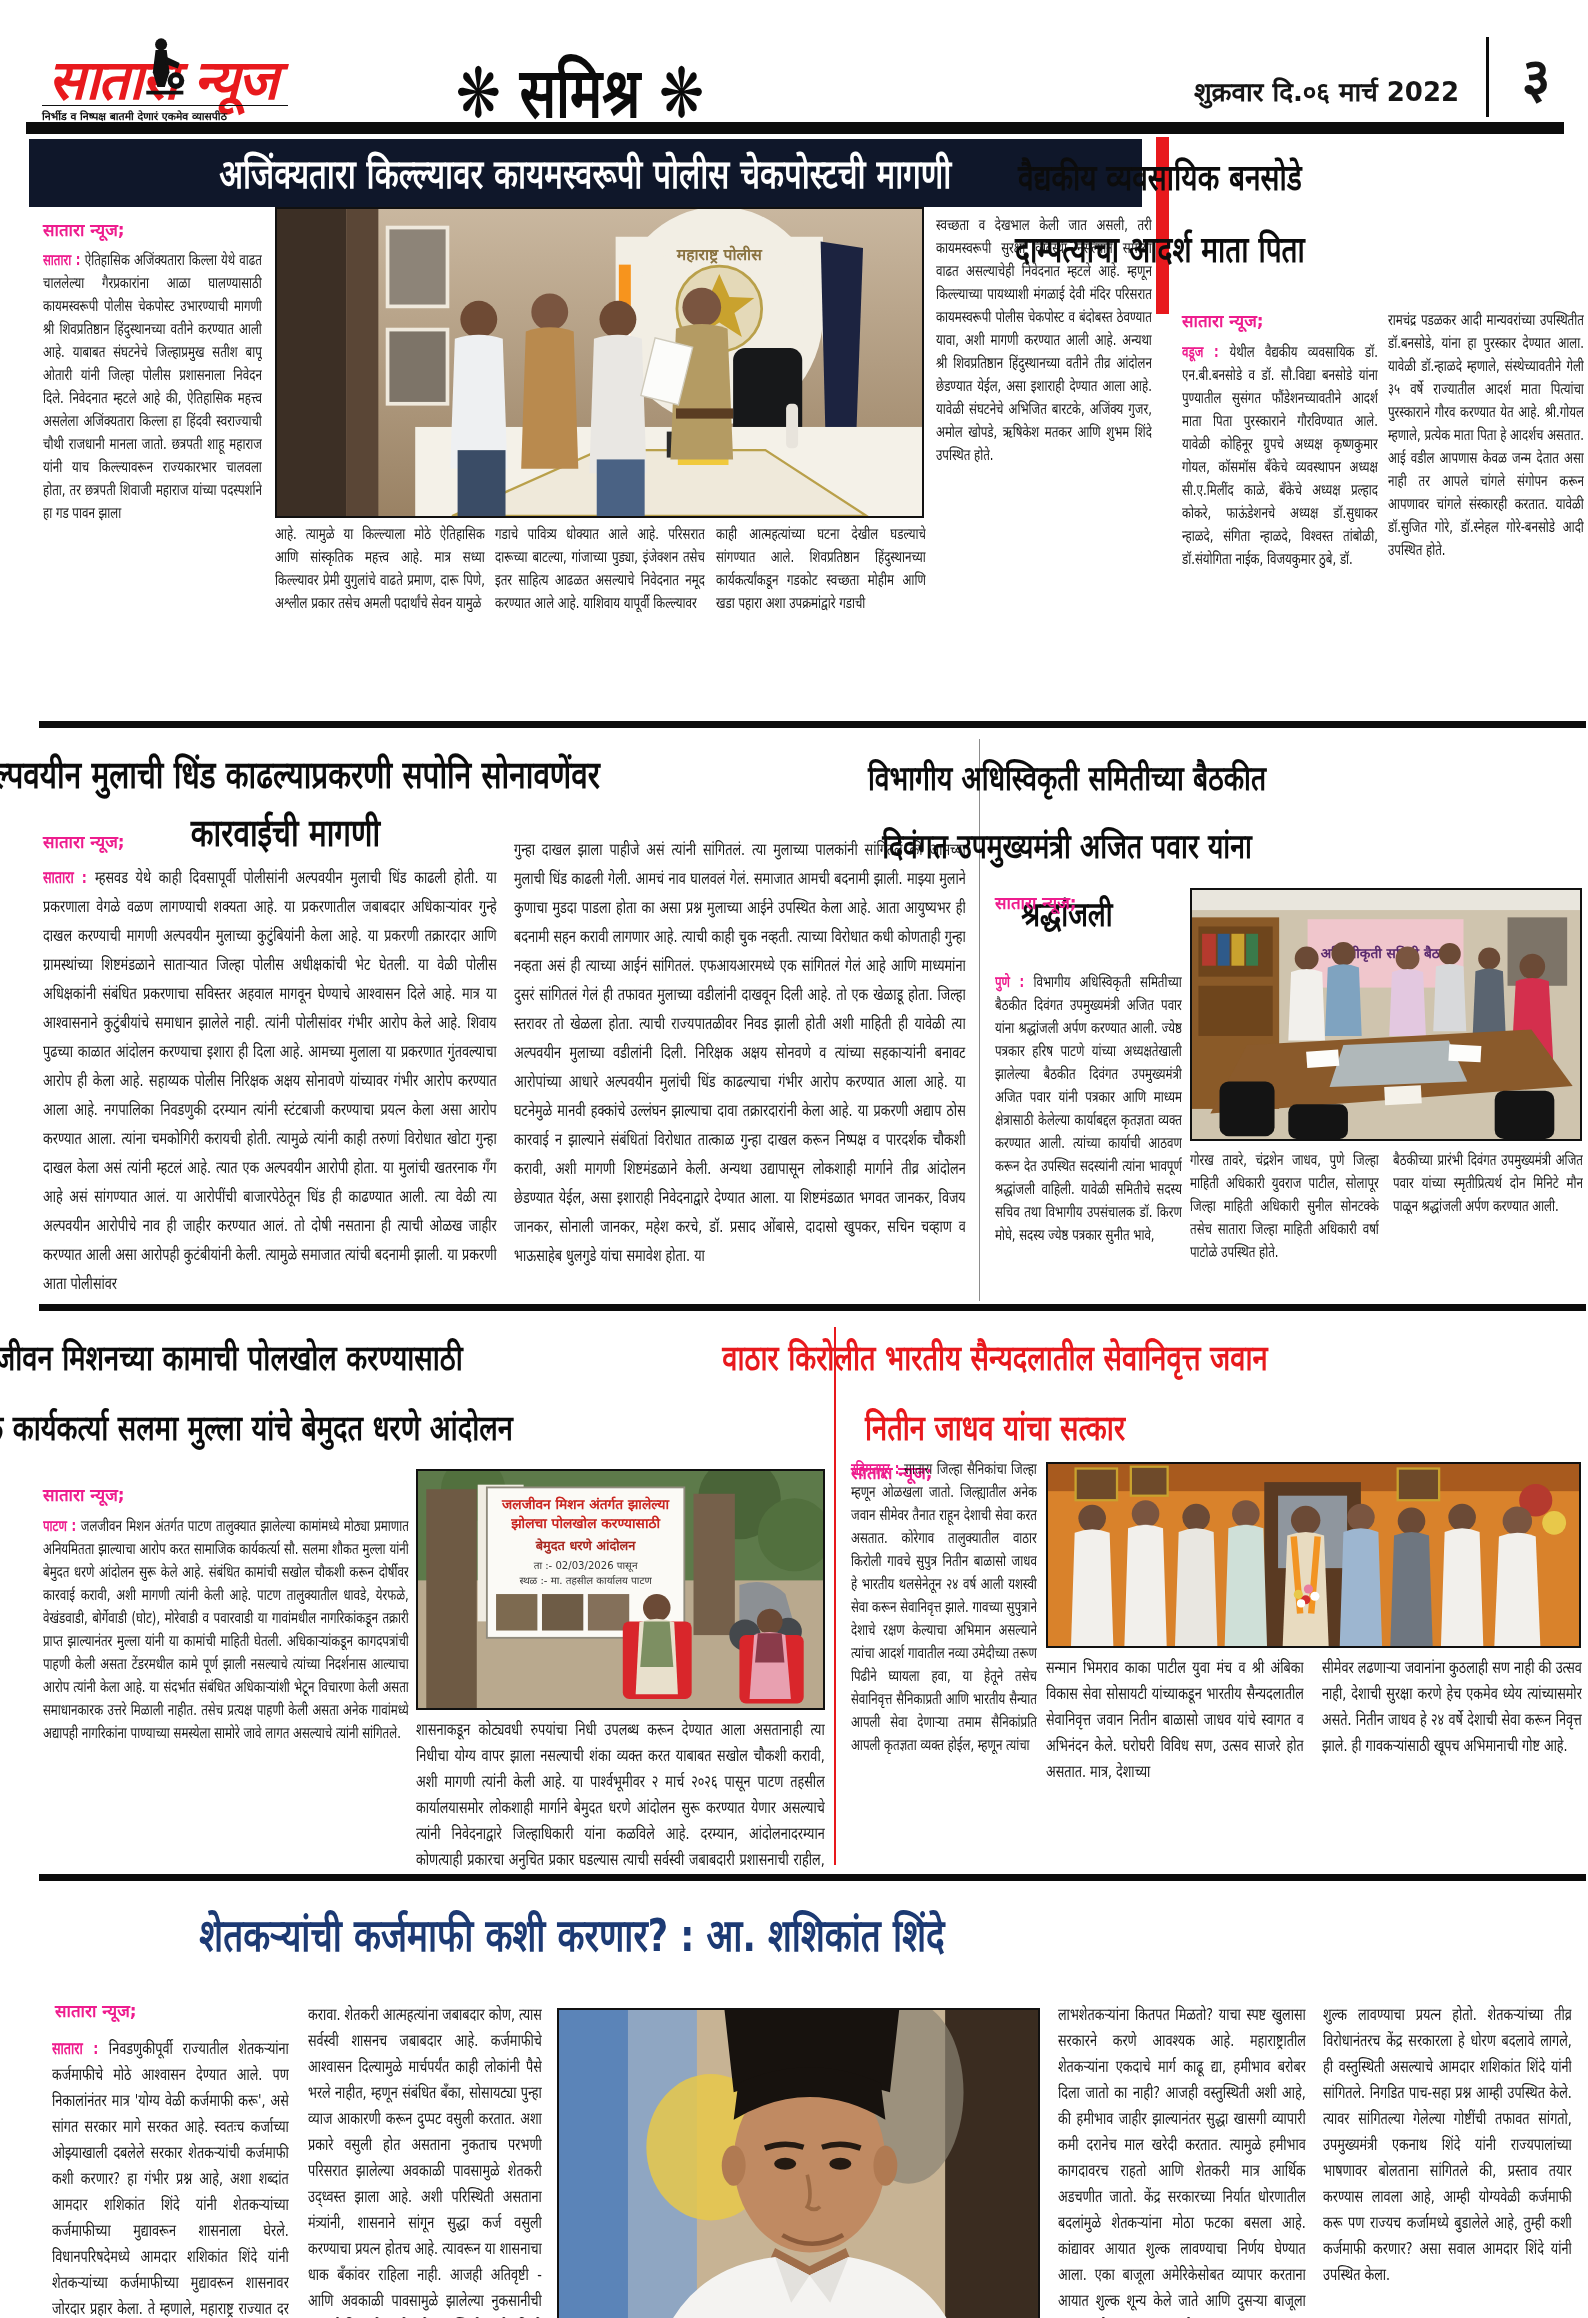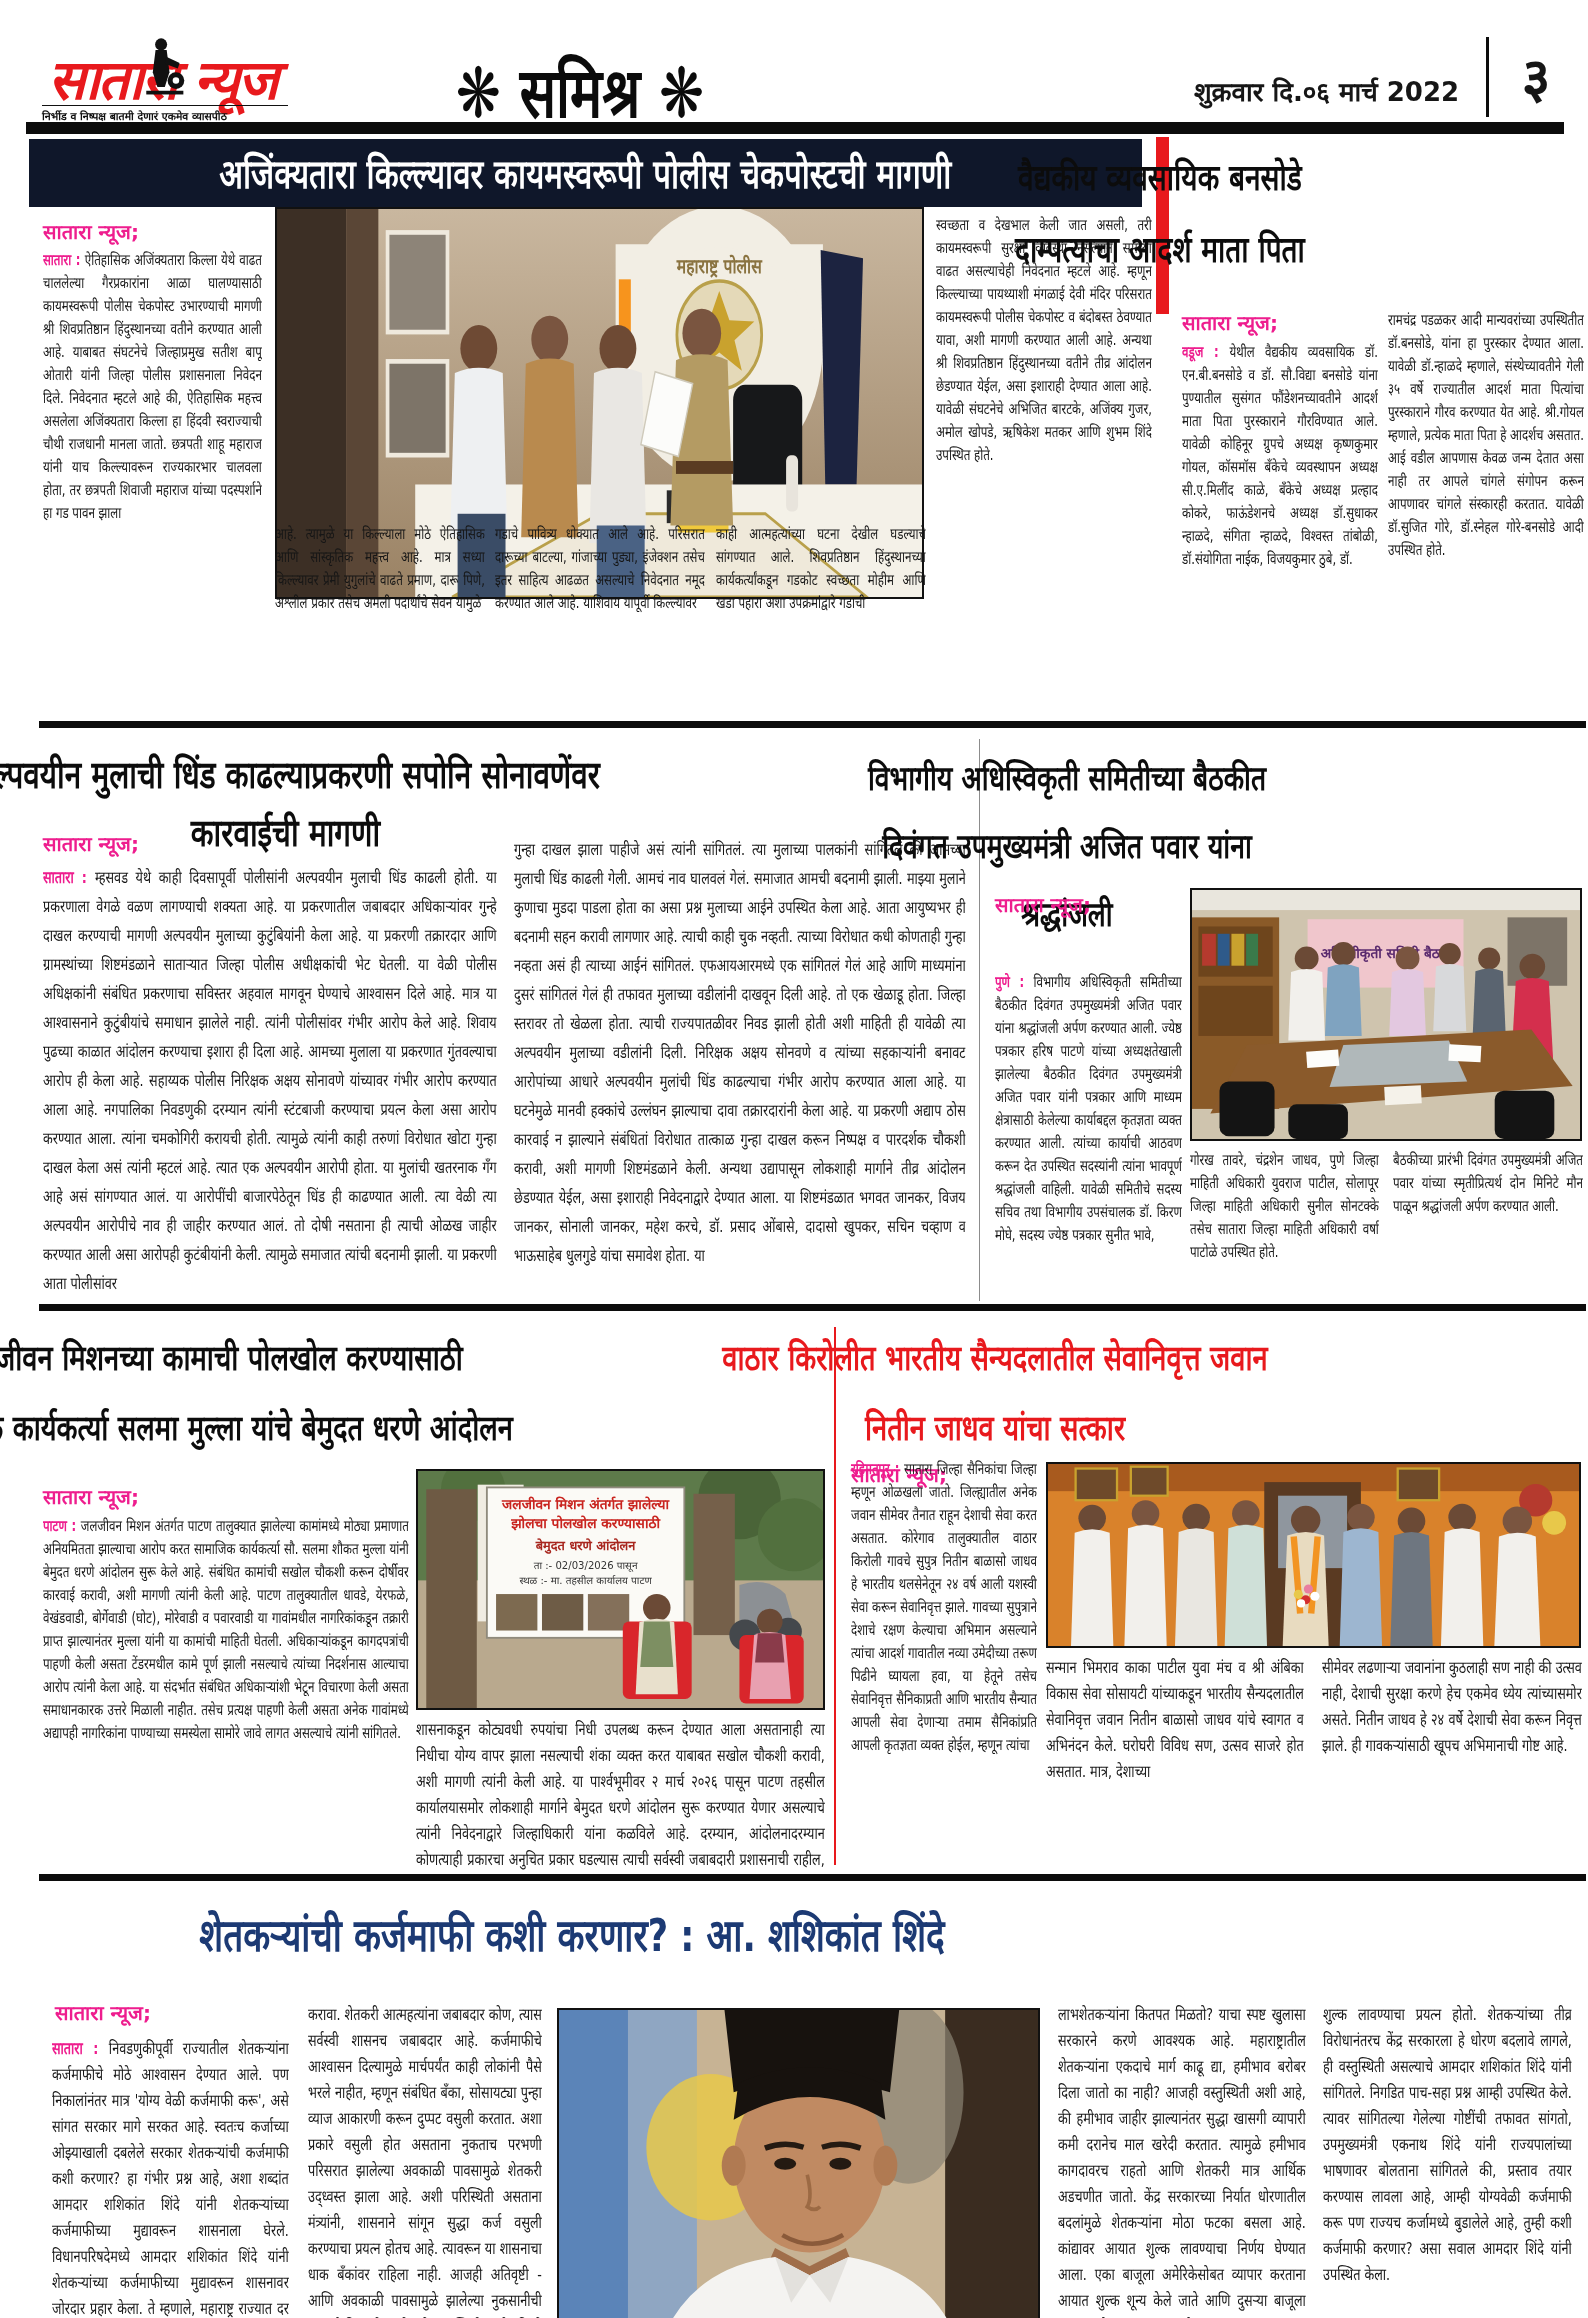--- a/index.html
+++ b/index.html
@@ -6,21 +6,21 @@
   html,body{width:1588px;height:2465px;background:#ffffff;font-family:"DejaVu Sans",sans-serif;position:relative;overflow:hidden;color:#161616}
   .abs{position:absolute}
   .rule{background:#0c0c0c}
   .cond{transform:scaleX(0.76);transform-origin:0 0;width:131.5%}
   .condc{transform:scaleX(0.78);transform-origin:50% 0;width:128%;margin-left:-14%}
   .body-text{font-size:15.3px;line-height:23px;text-align:justify;overflow:hidden;height:100%}
   .body-lg{font-size:16.7px;line-height:29px}
   .body-md{font-size:16.7px;line-height:26px}
   .clip{overflow:hidden}
   .place{color:#ee1d8e;font-weight:bold}
-  .dateline{color:#ee1d8e;font-weight:bold;font-size:20px;white-space:nowrap}
+  .dateline{color:#ee1d8e;font-weight:bold;font-size:17px;white-space:nowrap}
   .hl{font-weight:bold;text-align:center}
   .photo{border:2.8px solid #111;background:#ddd}
   .photo svg{display:block;width:100%;height:100%}
   .logo-title{font-size:55px;font-weight:bold;font-style:italic;color:#e8191d;letter-spacing:-1.9px;white-space:nowrap}
   .logo-tag{font-size:10.7px;font-weight:bold;color:#111;border-top:1.9px solid #111;padding-top:2.8px;white-space:nowrap}
   .masthead{font-size:69px;font-weight:bold;color:#0b0b0b;text-align:center;white-space:nowrap}
   .issue-date{font-size:26px;font-weight:bold;text-align:center;white-space:nowrap}
   .pagenum{font-size:55px;font-weight:bold;text-align:center}
 </style>
 </head>
@@ -51,21 +51,21 @@
 </div>
 
 <div>
   <div class="abs" style="left:29px;top:139px;width:1113px;height:68px;background:#0f172a">
     <div class="hl condc" style="font-size:40px;line-height:70px;color:#ffffff">अजिंक्यतारा किल्ल्यावर कायमस्वरूपी पोलीस चेकपोस्टची मागणी</div>
   </div>
   <div class="abs dateline" style="left:43px;top:218px">सातारा न्यूज;</div>
   <div class="abs clip" style="left:43px;top:249px;width:219px;height:467px">
     <div class="body-text cond"><span class="place">सातारा : </span><span>ऐतिहासिक अजिंक्यतारा किल्ला येथे वाढत चाललेल्या गैरप्रकारांना आळा घालण्यासाठी कायमस्वरूपी पोलीस चेकपोस्ट उभारण्याची मागणी श्री शिवप्रतिष्ठान हिंदुस्थानच्या वतीने करण्यात आली आहे. याबाबत संघटनेचे जिल्हाप्रमुख सतीश बापू ओतारी यांनी जिल्हा पोलीस प्रशासनाला निवेदन दिले. निवेदनात म्हटले आहे की, ऐतिहासिक महत्त्व असलेला अजिंक्यतारा किल्ला हा हिंदवी स्वराज्याची चौथी राजधानी मानला जातो. छत्रपती शाहू महाराज यांनी याच किल्ल्यावरून राज्यकारभार चालवला होता, तर छत्रपती शिवाजी महाराज यांच्या पदस्पर्शाने हा गड पावन झाला</span></div>
   </div>
-  <div class="abs photo" style="left:275px;top:207px;width:649px;height:392px">
+  <div class="abs photo" style="left:275px;top:207px;width:649px;height:311px">
     <svg viewBox="0 0 1400 662" preserveAspectRatio="none">
       <defs>
           <linearGradient id="w1" x1="0" y1="0" x2="0" y2="1">
             <stop offset="0" stop-color="#c9b79f"></stop>
             <stop offset="1" stop-color="#9a8264"></stop>
           </linearGradient>
         </defs>
       <rect width="1400" height="662" fill="url(#w1)"></rect>
       <rect x="0" y="0" width="150" height="662" fill="#3c2f25"></rect>
       <rect x="150" y="0" width="70" height="662" fill="#5a4636"></rect>

